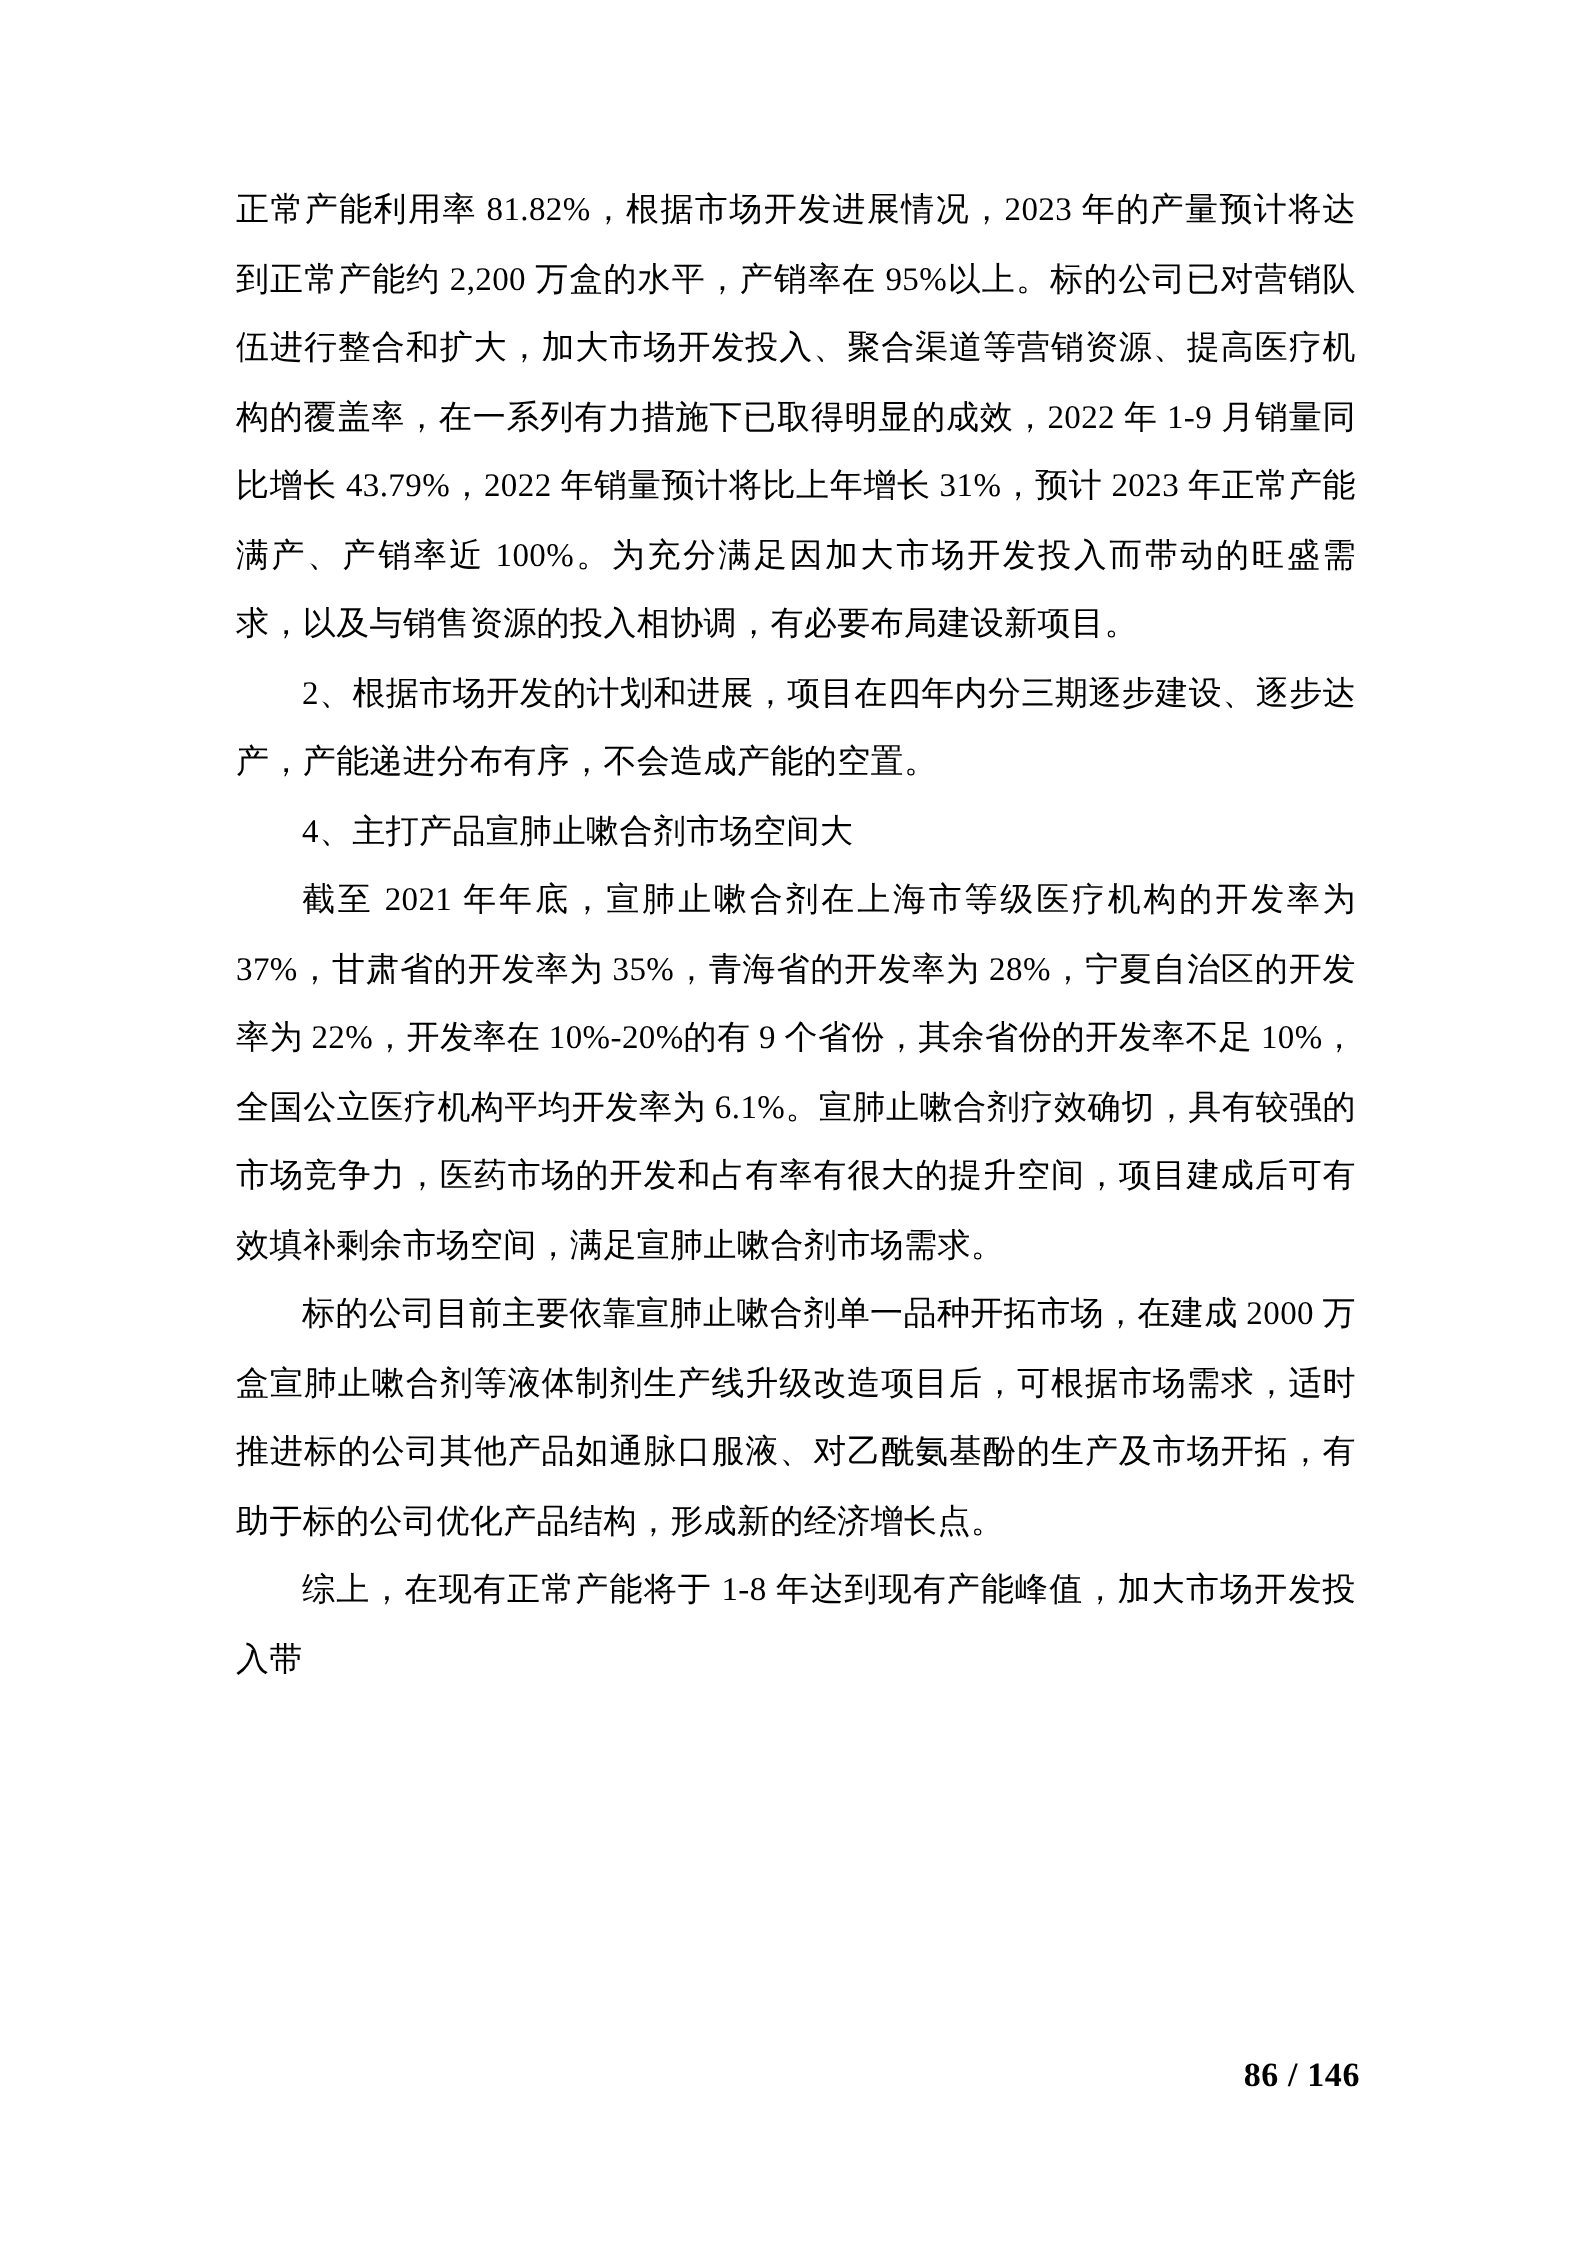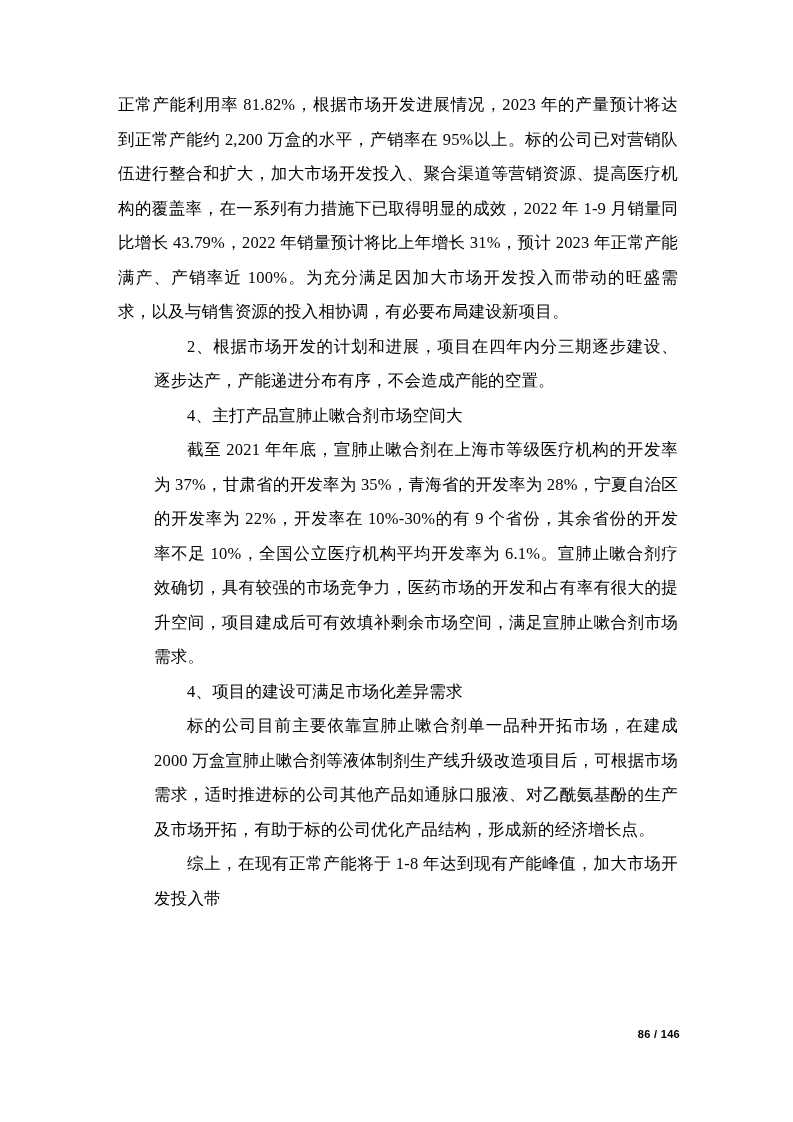--- a/index.html
+++ b/index.html
@@ -33,39 +33,37 @@
   p.para {
     margin: 0 0 0 0;
     font-size: 16.5px;
     line-height: 34.5px;
     text-align: justify;
     text-justify: inter-ideograph;
     letter-spacing: 0.2px;
   }
   p.indent {
     text-indent: 2em;
-    margin-left: 36px;
   }
   .footer {
     position: absolute;
     right: 113px;
     top: 1028px;
-    font-size: 11px;
+    font-size: 17px;
     font-weight: bold;
-    font-family: Liberation Sans, sans-serif;
+    font-family: Liberation Serif, serif;
     letter-spacing: 0.3px;
   }
 </style>
 </head>
 <body>
 
 <div class="page">
   <div class="content">
     <p class="para">正常产能利用率 81.82%，根据市场开发进展情况，2023 年的产量预计将达到正常产能约 2,200 万盒的水平，产销率在 95%以上。标的公司已对营销队伍进行整合和扩大，加大市场开发投入、聚合渠道等营销资源、提高医疗机构的覆盖率，在一系列有力措施下已取得明显的成效，2022 年 1-9 月销量同比增长 43.79%，2022 年销量预计将比上年增长 31%，预计 2023 年正常产能满产、产销率近 100%。为充分满足因加大市场开发投入而带动的旺盛需求，以及与销售资源的投入相协调，有必要布局建设新项目。</p>
     <p class="para indent">2、根据市场开发的计划和进展，项目在四年内分三期逐步建设、逐步达产，产能递进分布有序，不会造成产能的空置。</p>
     <p class="para indent">4、主打产品宣肺止嗽合剂市场空间大</p>
-    <p class="para indent">截至 2021 年年底，宣肺止嗽合剂在上海市等级医疗机构的开发率为 37%，甘肃省的开发率为 35%，青海省的开发率为 28%，宁夏自治区的开发率为 22%，开发率在 10%-30%的有 9 个省份，其余省份的开发率不足 10%，全国公立医疗机构平均开发率为 6.1%。宣肺止嗽合剂疗效确切，具有较强的市场竞争力，医药市场的开发和占有率有很大的提升空间，项目建成后可有效填补剩余市场空间，满足宣肺止嗽合剂市场需求。</p>
-    <p class="para indent">4、项目的建设可满足市场化差异需求</p>
+    <p class="para indent">截至 2021 年年底，宣肺止嗽合剂在上海市等级医疗机构的开发率为 37%，甘肃省的开发率为 35%，青海省的开发率为 28%，宁夏自治区的开发率为 22%，开发率在 10%-20%的有 9 个省份，其余省份的开发率不足 10%，全国公立医疗机构平均开发率为 6.1%。宣肺止嗽合剂疗效确切，具有较强的市场竞争力，医药市场的开发和占有率有很大的提升空间，项目建成后可有效填补剩余市场空间，满足宣肺止嗽合剂市场需求。</p>
     <p class="para indent">标的公司目前主要依靠宣肺止嗽合剂单一品种开拓市场，在建成 2000 万盒宣肺止嗽合剂等液体制剂生产线升级改造项目后，可根据市场需求，适时推进标的公司其他产品如通脉口服液、对乙酰氨基酚的生产及市场开拓，有助于标的公司优化产品结构，形成新的经济增长点。</p>
     <p class="para indent">综上，在现有正常产能将于 1-8 年达到现有产能峰值，加大市场开发投入带</p>
   </div>
   <div class="footer">86 / 146</div>
 </div>
 
 </body></html>

